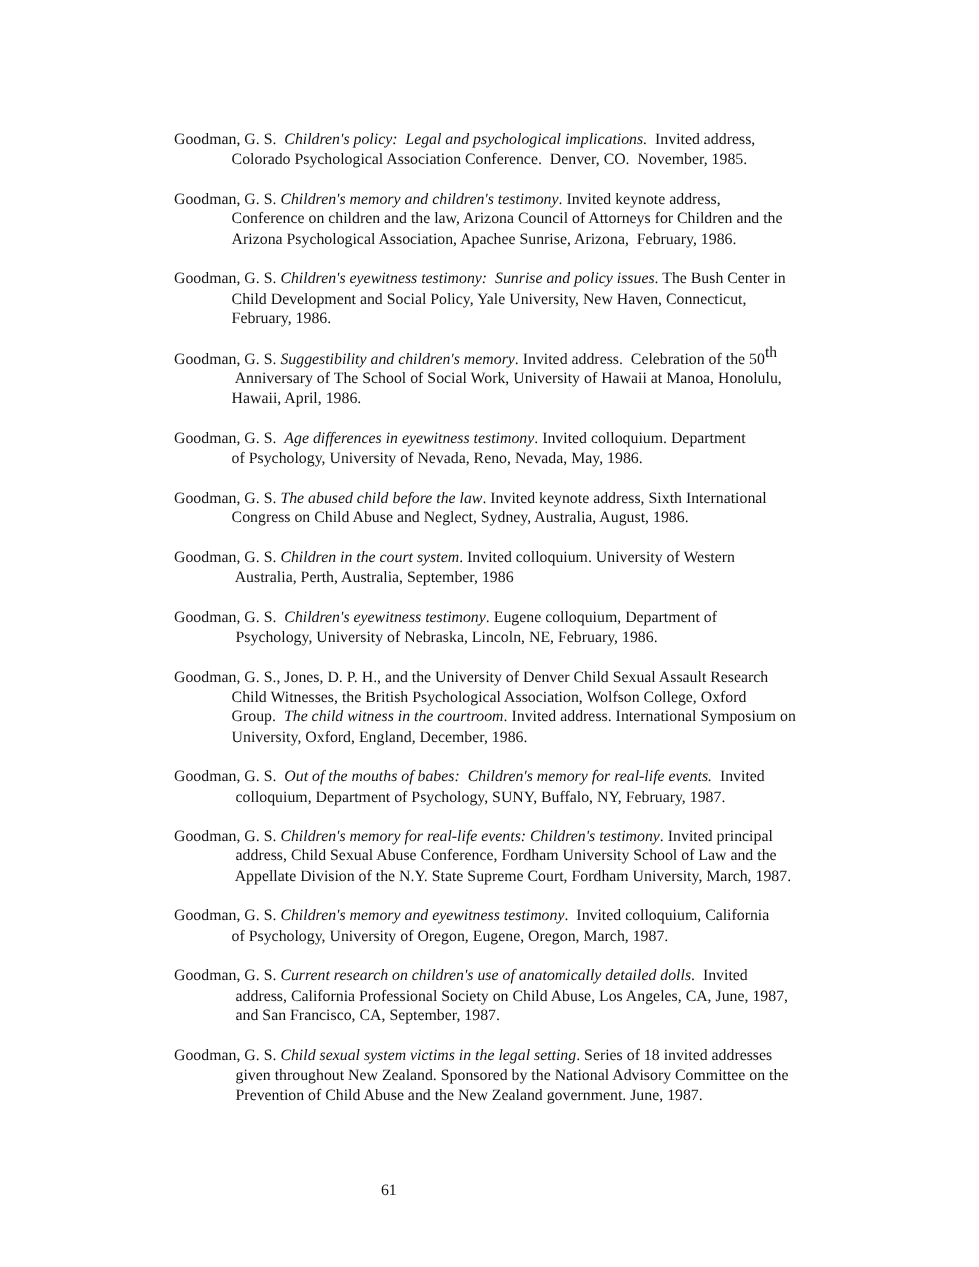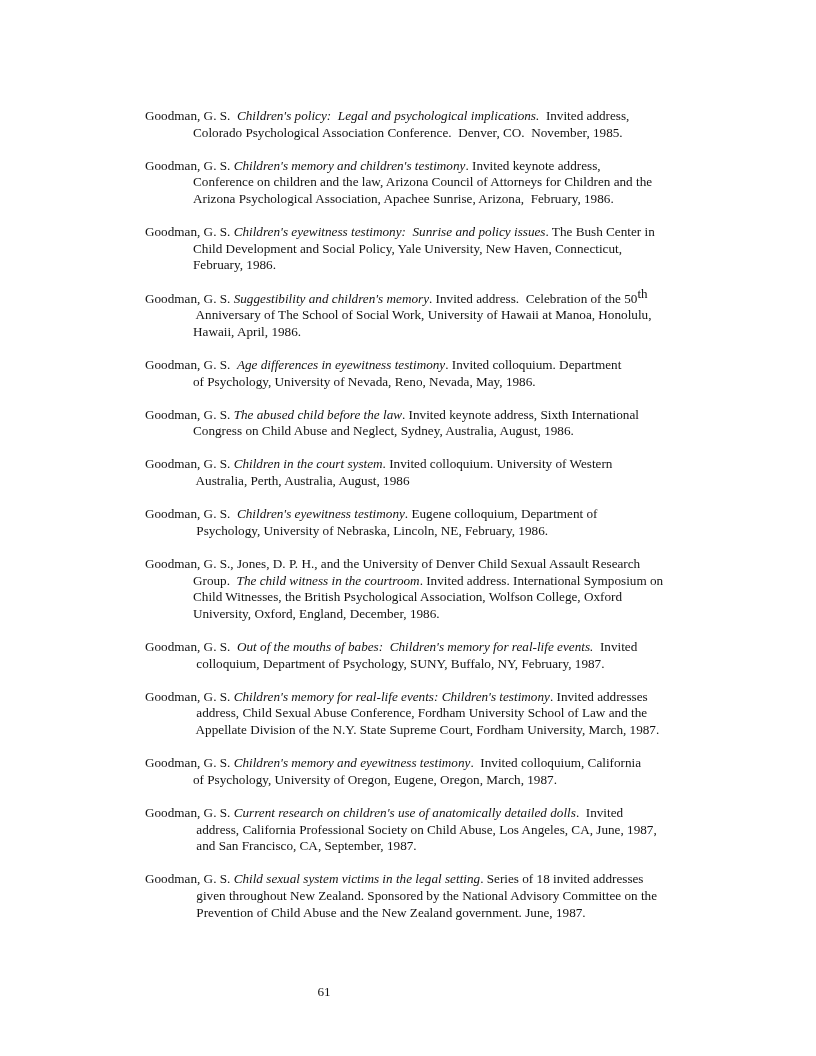--- a/index.html
+++ b/index.html
@@ -69,38 +69,38 @@
       <div class="entry">
         <div class="line"><span>Goodman, G. S.  </span><span class="it">Age differences in eyewitness testimony</span><span>. Invited colloquium. Department</span></div>
         <div class="line cont"><span>of Psychology, University of Nevada, Reno, Nevada, May, 1986.</span></div>
       </div>
       <div class="entry">
         <div class="line"><span>Goodman, G. S. </span><span class="it">The abused child before the law</span><span>. Invited keynote address, Sixth International</span></div>
         <div class="line cont"><span>Congress on Child Abuse and Neglect, Sydney, Australia, August, 1986.</span></div>
       </div>
       <div class="entry">
         <div class="line"><span>Goodman, G. S. </span><span class="it">Children in the court system</span><span>. Invited colloquium. University of Western</span></div>
-        <div class="line cont"><span> Australia, Perth, Australia, August, 1986</span></div>
+        <div class="line cont"><span> Australia, Perth, Australia, September, 1986</span></div>
       </div>
       <div class="entry">
         <div class="line"><span>Goodman, G. S.  </span><span class="it">Children's eyewitness testimony</span><span>. Eugene colloquium, Department of</span></div>
         <div class="line cont"><span> Psychology, University of Nebraska, Lincoln, NE, February, 1986.</span></div>
       </div>
       <div class="entry">
         <div class="line"><span>Goodman, G. S., Jones, D. P. H., and the University of Denver Child Sexual Assault Research</span></div>
+        <div class="line cont"><span>Child Witnesses, the British Psychological Association, Wolfson College, Oxford</span></div>
         <div class="line cont"><span>Group.  </span><span class="it">The child witness in the courtroom</span><span>. Invited address. International Symposium on</span></div>
-        <div class="line cont"><span>Child Witnesses, the British Psychological Association, Wolfson College, Oxford</span></div>
         <div class="line cont"><span>University, Oxford, England, December, 1986.</span></div>
       </div>
       <div class="entry">
         <div class="line"><span>Goodman, G. S.  </span><span class="it">Out of the mouths of babes:  Children's memory for real-life events.</span><span>  Invited</span></div>
         <div class="line cont"><span> colloquium, Department of Psychology, SUNY, Buffalo, NY, February, 1987.</span></div>
       </div>
       <div class="entry">
-        <div class="line"><span>Goodman, G. S. </span><span class="it">Children's memory for real-life events: Children's testimony</span><span>. Invited addresses</span></div>
+        <div class="line"><span>Goodman, G. S. </span><span class="it">Children's memory for real-life events: Children's testimony</span><span>. Invited principal</span></div>
         <div class="line cont"><span> address, Child Sexual Abuse Conference, Fordham University School of Law and the</span></div>
         <div class="line cont"><span> Appellate Division of the N.Y. State Supreme Court, Fordham University, March, 1987.</span></div>
       </div>
       <div class="entry">
         <div class="line"><span>Goodman, G. S. </span><span class="it">Children's memory and eyewitness testimony</span><span>.  Invited colloquium, California</span></div>
         <div class="line cont"><span>of Psychology, University of Oregon, Eugene, Oregon, March, 1987.</span></div>
       </div>
       <div class="entry">
         <div class="line"><span>Goodman, G. S. </span><span class="it">Current research on children's use of anatomically detailed dolls</span><span>.  Invited</span></div>
         <div class="line cont"><span> address, California Professional Society on Child Abuse, Los Angeles, CA, June, 1987,</span></div>

